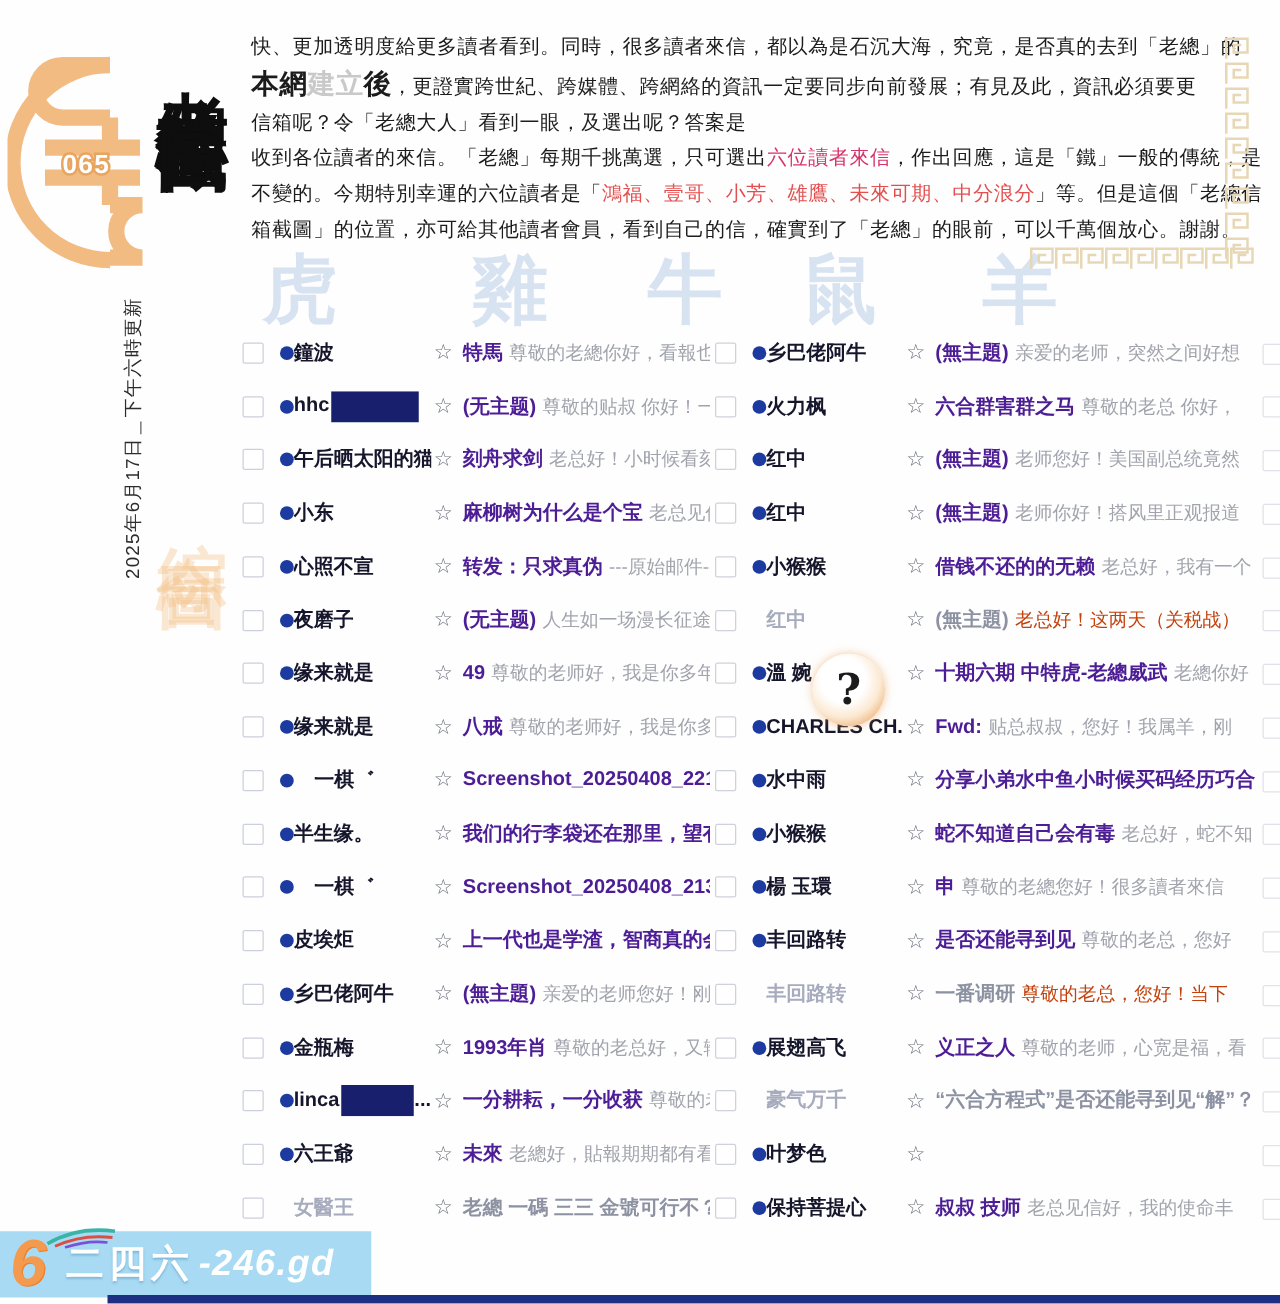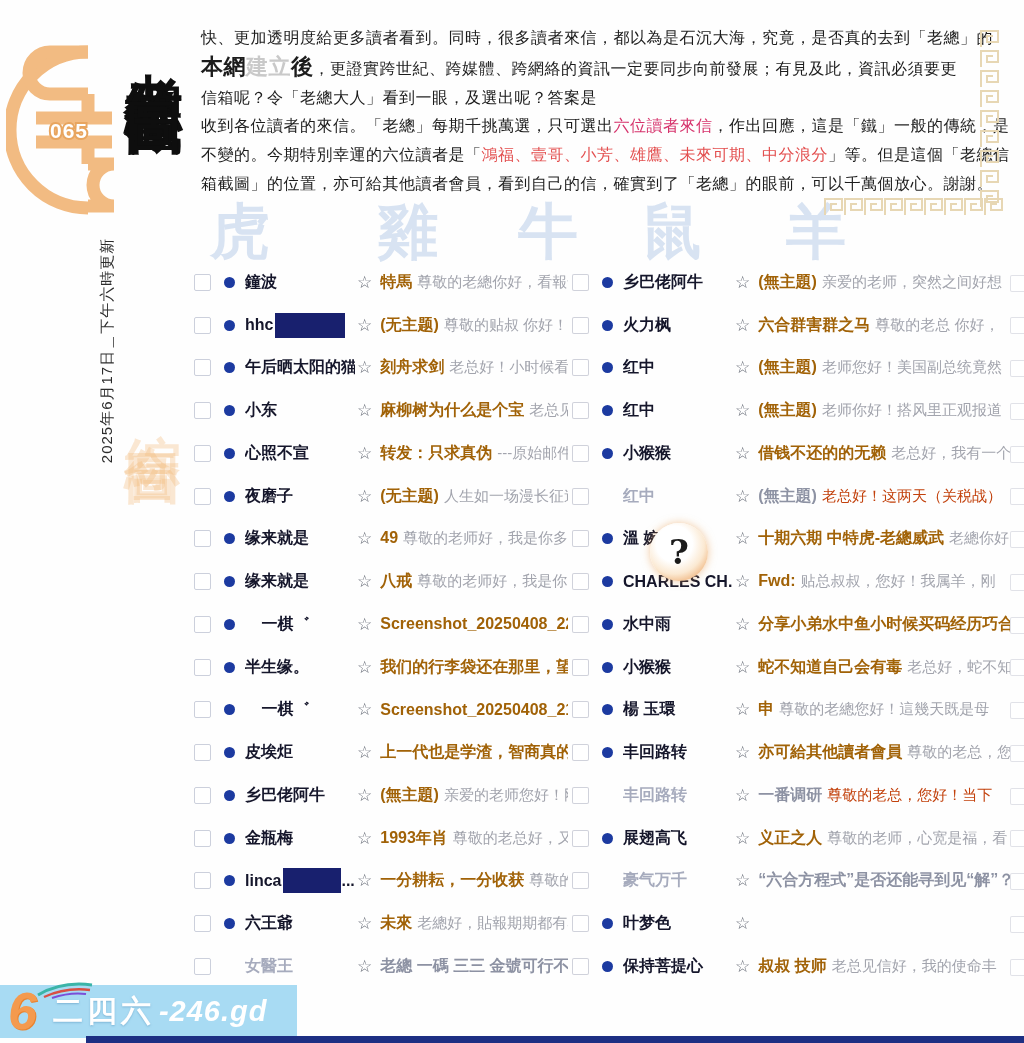--- a/index.html
+++ b/index.html
@@ -42,26 +42,26 @@
 
   
   .mail-col{position:absolute;top:261px;height:734px;}
   #mail-left{left:194px;width:374px;}
   #mail-right{left:572px;width:452px;}
   .mail-row{height:42.75px;display:flex;align-items:center;}
   .cb{width:15px;height:15px;border:1px solid #ccd0dc;border-radius:2px;background:#fff;flex:0 0 auto;}
   #mail-right .cb{border-color:rgba(150,155,175,0.45);}
   .dot{width:11px;height:11px;border-radius:50%;background:#1c3aa0;margin-left:13px;flex:0 0 auto;}
   .dot.hidden{visibility:hidden;}
-  .name{margin-left:10px;width:110px;flex:0 0 auto;font-weight:700;font-size:16px;color:#15162b;
+  .name{width:110px;flex:0 0 auto;font-weight:700;font-size:16px;color:#15162b;
         white-space:nowrap;overflow:hidden;display:flex;align-items:center;}
   .redact{display:inline-block;height:25px;background:#18206e;margin-left:2px;flex:0 0 auto;}
   .star{flex:0 0 auto;margin:0 8px 0 2px;font-size:17px;color:#6a6f7a;}
   .msg{flex:1 1 auto;white-space:nowrap;overflow:hidden;font-size:16px;}
-  .subj{font-weight:700;color:#a16207;}
+  .subj{font-weight:700;color:#4c1d95;}
   .prev{color:#a2a4ad;font-size:15px;margin-left:5px;}
   .mail-row.faint .name{color:#a6abbd;}
   .mail-row.faint .subj{color:#8d92a3;}
   .mail-row.faint .prev{color:#c2410c;}
 
   
   .edge-cb{position:absolute;left:1010px;width:15px;height:15px;border:1px solid rgba(120,125,150,0.22);
     border-radius:2px;background:#fff;}
 
   
@@ -339,28 +339,28 @@
         <span class="dot"></span>
         <div class="name">小猴猴</div>
         <span class="star">☆</span>
         <div class="msg"><span class="subj">蛇不知道自己会有毒</span><span class="prev">老总好，蛇不知</span></div>
       </div>
       <div class="mail-row">
         <div class="cb"></div>
         <span class="dot"></span>
         <div class="name">楊 玉環</div>
         <span class="star">☆</span>
-        <div class="msg"><span class="subj">申</span><span class="prev">尊敬的老總您好！這幾天既是母</span></div>
+        <div class="msg"><span class="subj">申</span><span class="prev">尊敬的老總您好！很多讀者來信</span></div>
       </div>
       <div class="mail-row">
         <div class="cb"></div>
         <span class="dot"></span>
         <div class="name">丰回路转</div>
         <span class="star">☆</span>
-        <div class="msg"><span class="subj">亦可給其他讀者會員</span><span class="prev">尊敬的老总，您好</span></div>
+        <div class="msg"><span class="subj">是否还能寻到见</span><span class="prev">尊敬的老总，您好</span></div>
       </div>
       <div class="mail-row faint">
         <div class="cb"></div>
         <span class="dot hidden"></span>
         <div class="name">丰回路转</div>
         <span class="star">☆</span>
         <div class="msg"><span class="subj">一番调研</span><span class="prev">尊敬的老总，您好！当下</span></div>
       </div>
       <div class="mail-row">
         <div class="cb"></div>

